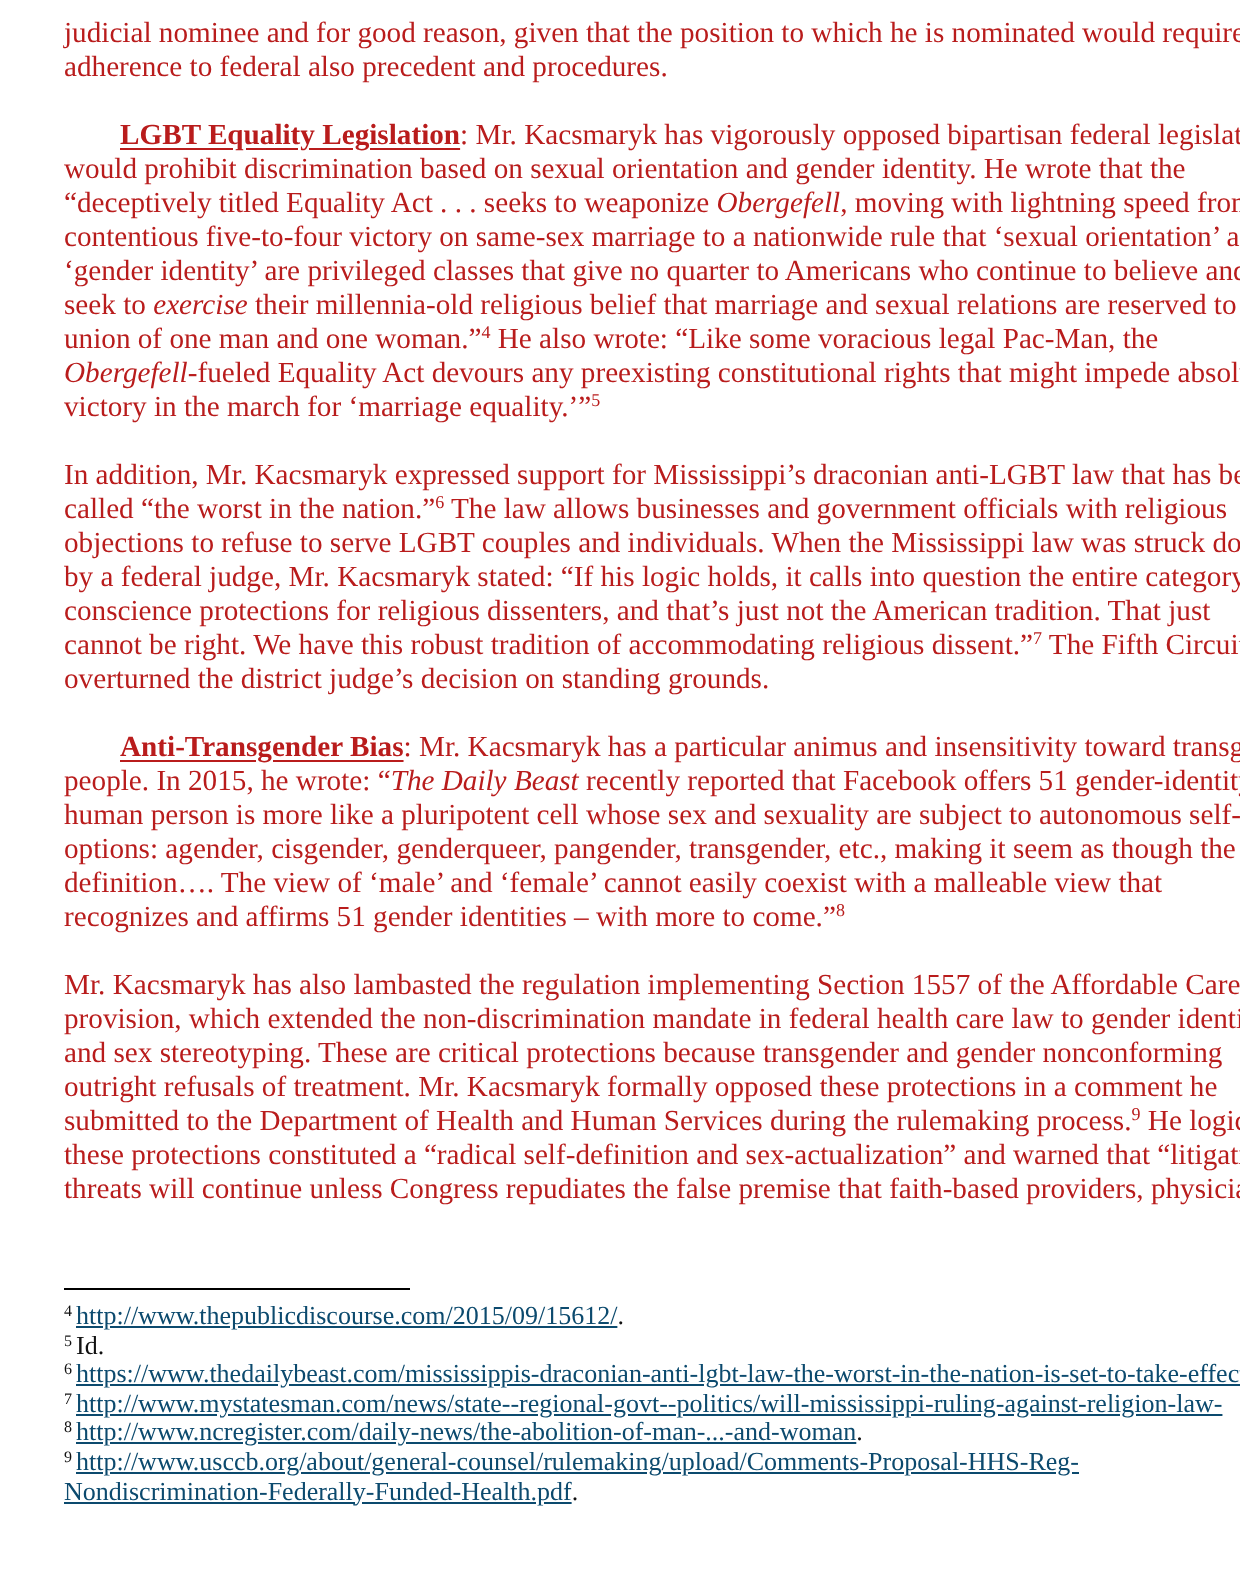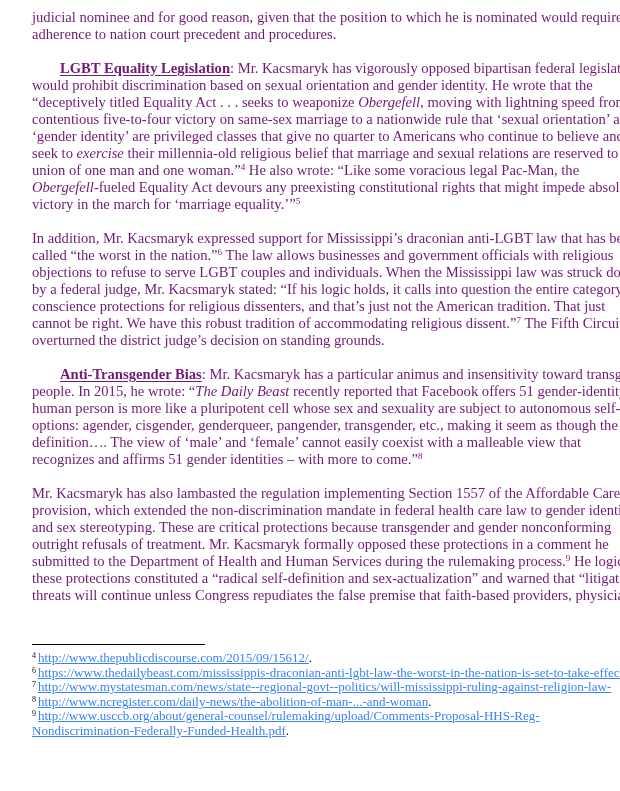--- a/index.html
+++ b/index.html
@@ -1,42 +1,42 @@
 <!DOCTYPE html>
 <html><head>
   <meta charset="utf-8">
   <style>
     html, body { margin: 0; padding: 0; background: #ffffff; }
     body { width: 620px; height: 791px; overflow: hidden; position: relative; }
     .page {
       position: absolute; left: 32px; top: 9px; width: 570px;
       font-family: "Liberation Serif", serif;
-      font-size: 14.6px; line-height: 17px; color: #701a75;
+      font-size: 14.6px; line-height: 17px; color: #b91c1c;
     }
     .para { margin: 0 0 17px 0; }
     .line { display: block; white-space: nowrap; }
     .heading { font-weight: bold; text-decoration: underline; text-underline-offset: 2px; margin-left: 28px; }
     sup { font-size: 9px; line-height: 0; vertical-align: 5px; }
     .footnotes {
       position: absolute; left: 32px; top: 644px; width: 570px;
       font-family: "Liberation Serif", serif; font-size: 13px; line-height: 14.6px; color: #111111;
     }
     .rule { width: 173px; height: 0; border-top: 1px solid #000; margin-bottom: 6px; }
     .fn { display: block; white-space: nowrap; }
     .fn sup { font-size: 8px; vertical-align: 4px; margin-right: 2px; }
-    a.link { color: #3b82f6; text-decoration: underline; }
+    a.link { color: #0c4a6e; text-decoration: underline; }
   </style>
 </head>
 <body>
 
 <div class="page">
 
   <p class="para">
     <span class="line">judicial nominee and for good reason, given that the position to which he is nominated would require</span>
-    <span class="line">adherence to nation court precedent and procedures.</span>
+    <span class="line">adherence to federal also precedent and procedures.</span>
   </p>
 
   <p class="para">
     <span class="line"><span class="heading">LGBT Equality Legislation</span><span>: Mr. Kacsmaryk has vigorously opposed bipartisan federal legislation that</span></span>
     <span class="line">would prohibit discrimination based on sexual orientation and gender identity.  He wrote that the</span>
     <span class="line"><span>“deceptively titled Equality Act . . . seeks to weaponize </span><i>Obergefell</i><span>, moving with lightning speed from a</span></span>
     <span class="line">contentious five-to-four victory on same-sex marriage to a nationwide rule that ‘sexual orientation’ and</span>
     <span class="line">‘gender identity’ are privileged classes that give no quarter to Americans who continue to believe and</span>
     <span class="line"><span>seek to </span><i>exercise</i><span> their millennia-old religious belief that marriage and sexual relations are reserved to the</span></span>
     <span class="line"><span>union of one man and one woman.”</span><sup>4</sup><span>  He also wrote: “Like some voracious legal Pac-Man, the</span></span>
@@ -72,20 +72,21 @@
     <span class="line">these protections constituted a “radical self-definition and sex-actualization” and warned that “litigation</span>
     <span class="line">threats will continue unless Congress repudiates the false premise that faith-based providers, physicians,</span>
   </p>
 </div>
 
 <div class="footnotes">
   <div class="rule"></div>
 
   <span class="fn"><sup>4</sup><a class="link">http://www.thepublicdiscourse.com/2015/09/15612/</a><span>.</span></span>
 
+  <span class="fn"><sup>5</sup><span>Id.</span></span>
 
   <span class="fn"><sup>6</sup><a class="link">https://www.thedailybeast.com/mississippis-draconian-anti-lgbt-law-the-worst-in-the-nation-is-set-to-take-effect</a></span>
 
   <span class="fn"><sup>7</sup><a class="link">http://www.mystatesman.com/news/state--regional-govt--politics/will-mississippi-ruling-against-religion-law-</a></span>
 
   <span class="fn"><sup>8</sup><a class="link">http://www.ncregister.com/daily-news/the-abolition-of-man-...-and-woman</a><span>.</span></span>
 
   <span class="fn"><sup>9</sup><a class="link">http://www.usccb.org/about/general-counsel/rulemaking/upload/Comments-Proposal-HHS-Reg-</a></span>
   <span class="fn"><a class="link">Nondiscrimination-Federally-Funded-Health.pdf</a><span>.</span></span>
 </div>

